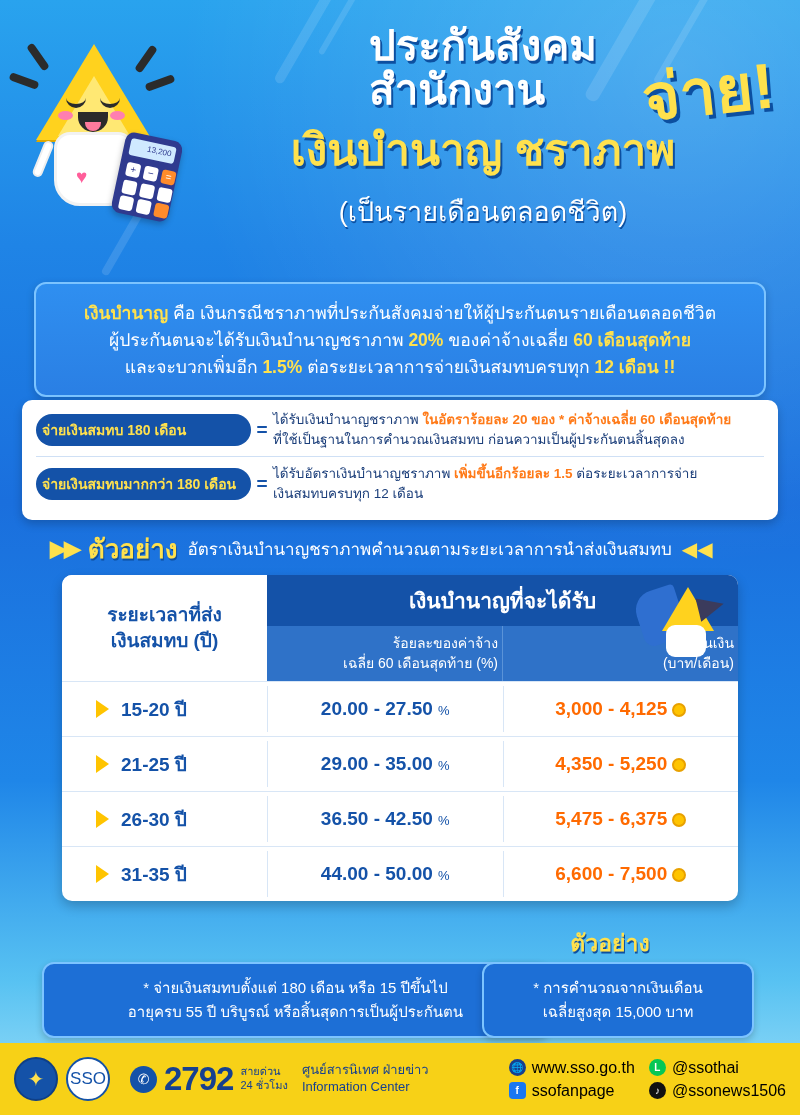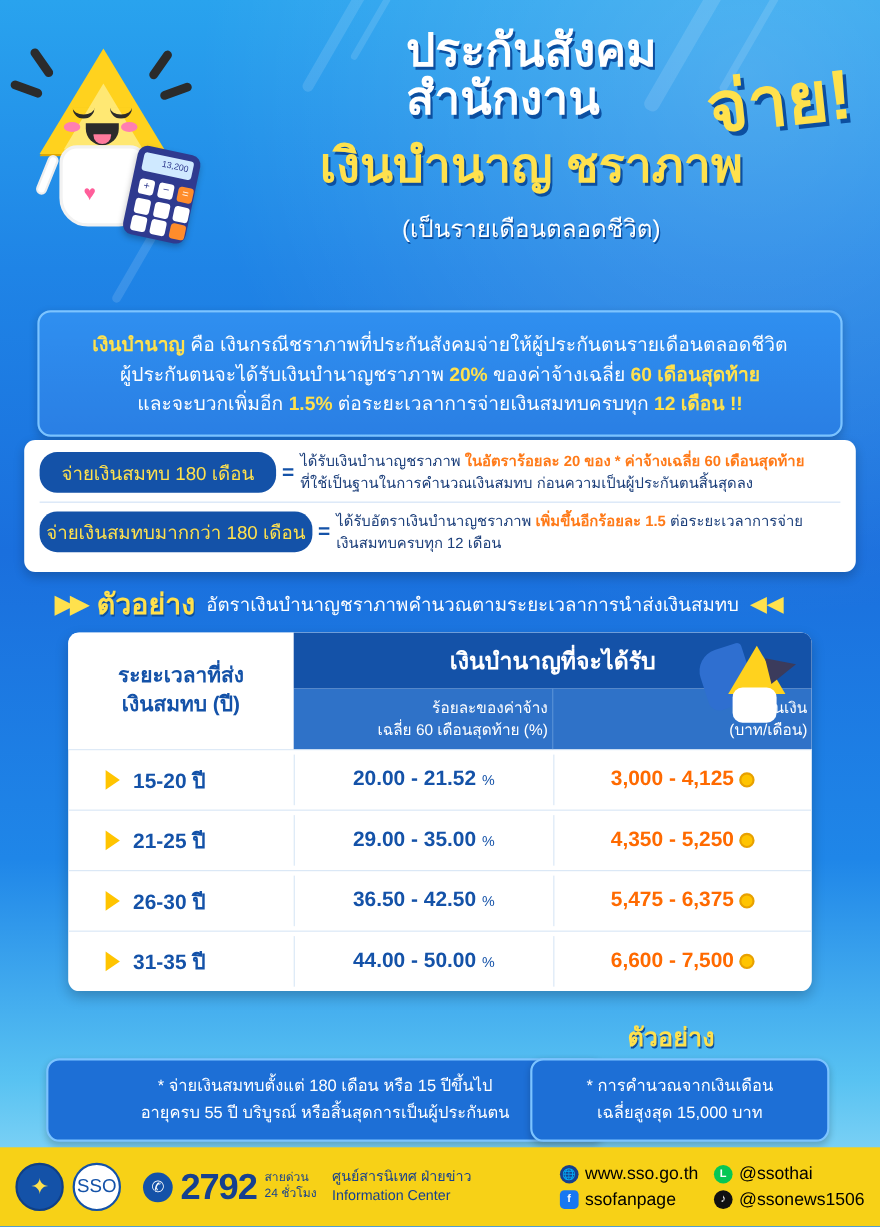--- a/index.html
+++ b/index.html
@@ -70,43 +70,43 @@
   }
   .t-pay {
     position:absolute; right:14px; top:16px;
     font-size:64px; font-weight:bold; color:#ffe14d;
     text-shadow:3px 4px 0 #0c4fa0; transform:rotate(-6deg);
   }
   .t-line2 {
     margin-top:2px; font-size:44px; font-weight:bold; color:#ffe14d;
     text-shadow:2px 3px 0 #0c4fa0;
   }
-  .t-line3 { margin-top:6px; font-size:22px; color:#ffffff; text-shadow:1px 2px 0 #0c4fa0;text-align:center; }
+  .t-line3 { margin-top:6px; font-size:27px; color:#ffffff; text-shadow:1px 2px 0 #0c4fa0;text-align:center; }
 
   
   .intro {
     position:absolute; left:34px; top:282px; width:732px; padding:16px 18px 14px;
     background:linear-gradient(180deg,#2f8ff0,#2a7fe4);
     border:2px solid #7cc4ff; border-radius:12px;
     color:#ffffff; font-size:17.5px; line-height:1.55; text-align:center;
     box-shadow:0 3px 8px rgba(0,0,0,.18);
   }
   .hl-y { color:#ffe14d; font-weight:bold; }
 
   
   .rules {
     position:absolute; left:22px; top:400px; width:756px; height:120px;
     background:#ffffff; border-radius:10px; box-shadow:0 4px 10px rgba(0,0,0,.2);
     padding:10px 14px;
   }
   .rule-row { display:flex; align-items:center; margin-bottom:6px; }
   .rule-row:last-child{margin-bottom:0;}
   .pill {
-    flex:0 0 215px; background:#1452a8; color:#ffe14d; font-weight:normal;
-    font-size:17px; text-align:center; padding:5px 6px; border-radius:16px;
+    flex:0 0 215px; background:#1452a8; color:#ffe14d; font-weight:bold;
+    font-size:14px; padding:5px 6px; border-radius:16px;
     white-space:nowrap;
   }
   .eq { flex:0 0 22px; text-align:center; color:#1452a8; font-size:19px; font-weight:bold; }
   .rule-txt { flex:1; font-size:13.5px; color:#1b3e7a; line-height:1.45; }
   .rtxt-o { color:#ff7a18; font-weight:bold; }
   .divider { height:1px; background:#cfe0f5; margin:7px 0; }
 
   
   .ex-head { position:absolute; left:50px; top:528px; width:700px; display:flex; align-items:center; gap:10px; }
   .ex-arrows { color:#ffe14d; font-size:22px; font-weight:bold; letter-spacing:-3px;}
@@ -316,21 +316,21 @@
           </div>
         </div>
       </div>
     </div>
 
     <div class="trow">
       <div class="c1">
           <span class="tri-y"></span>
           <span>15-20 ปี</span>
         </div>
-      <div class="c2"><span>20.00 - 21.52</span> <span class="unit">%</span></div>
+      <div class="c2"><span>20.00 - 27.50</span> <span class="unit">%</span></div>
       <div class="c3"><span>3,000 - 4,125</span><span class="coin"></span></div>
     </div>
 
     <div class="trow">
       <div class="c1">
           <span class="tri-y"></span>
           <span>21-25 ปี</span>
         </div>
       <div class="c2"><span>29.00 - 35.00</span> <span class="unit">%</span></div>
       <div class="c3"><span>4,350 - 5,250</span><span class="coin"></span></div>

